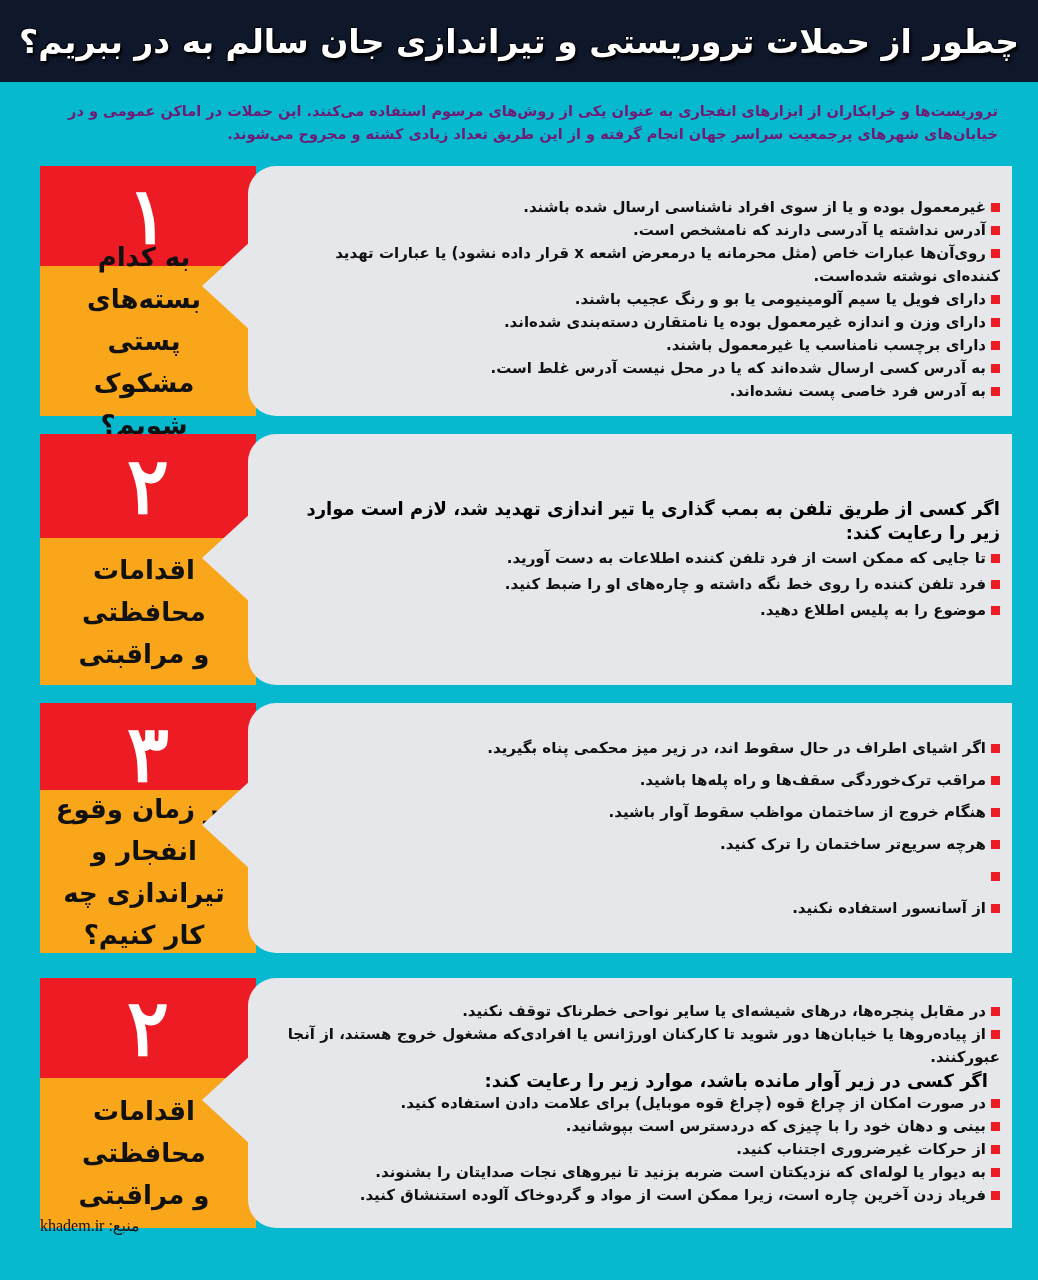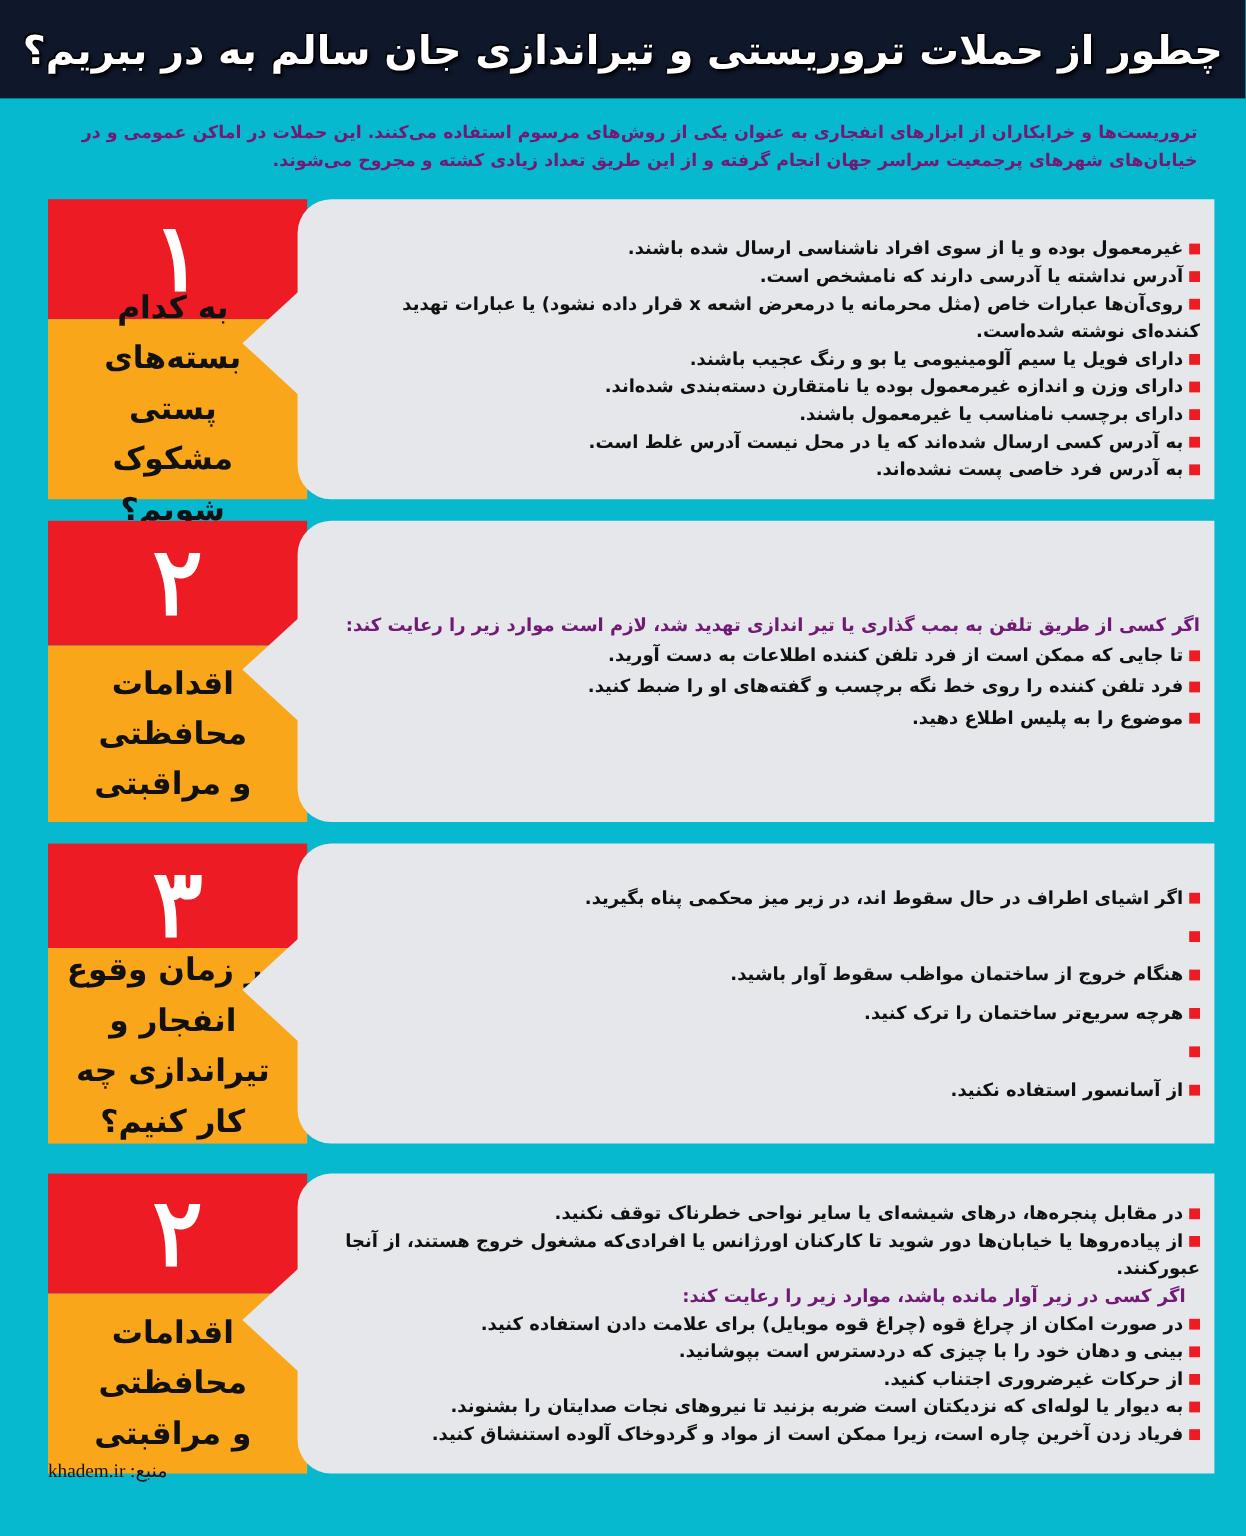--- a/index.html
+++ b/index.html
@@ -65,21 +65,21 @@
   .item {
     color: #111; font-weight: bold; font-size: 15px; line-height: 26px;
     padding-right: 0;
   }
   .item .bullet {
     display: inline-block; width: 9px; height: 9px; background: #ed1c24;
     margin-left: 5px; vertical-align: middle;
   }
   .item.tight { line-height: 23px; }
   .note {
-    color: #701a75; font-weight: bold; font-size: 15px; line-height: 24px;
+    color: #000000; font-weight: bold; font-size: 18px; line-height: 24px;
   }
   .source {
     position: absolute; left: 40px; top: 1216px;
     direction: rtl; font-size: 16px; color: #111;
     font-family: Liberation Serif, serif;
   }
 </style>
 </head>
 <body>
 
@@ -113,35 +113,35 @@
   <div class="card" style="top:434px;height:251px;">
     <div class="card-num" style="height:104px;">۲</div>
     <div class="card-label" style="top:104px;">
       <div class="card-label-text" style="width:140px;">اقدامات محافظتی و مراقبتی</div>
     </div>
     <div class="card-panel"></div>
     <div class="notch" style="top:78px;"></div>
     <div class="card-content">
       <div class="note">اگر کسی از طریق تلفن به بمب گذاری یا تیر اندازی تهدید شد، لازم است موارد زیر را رعایت کند:</div>
       <div class="item"><span class="bullet"></span><span>تا جایی که ممکن است از فرد تلفن کننده اطلاعات به دست آورید.</span></div>
-      <div class="item"><span class="bullet"></span><span>فرد تلفن کننده را روی خط نگه برچسب و گفته‌های او را ضبط کنید.</span></div>
+      <div class="item"><span class="bullet"></span><span>فرد تلفن کننده را روی خط نگه داشته و چاره‌های او را ضبط کنید.</span></div>
       <div class="item"><span class="bullet"></span><span>موضوع را به پلیس اطلاع دهید.</span></div>
     </div>
   </div>
 
   <div class="card" style="top:703px;height:250px;">
     <div class="card-num" style="height:101px;">۳</div>
     <div class="card-label" style="top:87px;">
       <div class="card-label-text" style="width:190px;">در زمان وقوع انفجار و تیراندازی چه کار کنیم؟</div>
     </div>
     <div class="card-panel"></div>
     <div class="notch" style="top:76px;"></div>
     <div class="card-content">
       <div class="item" style="line-height:32px;"><span class="bullet"></span><span>اگر اشیای اطراف در حال سقوط اند، در زیر میز محکمی پناه بگیرید.</span></div>
-      <div class="item" style="line-height:32px;"><span class="bullet"></span></div>
+      <div class="item" style="line-height:32px;"><span class="bullet"></span><span>مراقب ترک‌خوردگی سقف‌ها و راه پله‌ها باشید.</span></div>
       <div class="item" style="line-height:32px;"><span class="bullet"></span><span>هنگام خروج از ساختمان مواظب سقوط آوار باشید.</span></div>
       <div class="item" style="line-height:32px;"><span class="bullet"></span><span>هرچه سریع‌تر ساختمان را ترک کنید.</span></div>
       <div class="item" style="line-height:32px;"><span class="bullet"></span></div>
       <div class="item" style="line-height:32px;"><span class="bullet"></span><span>از آسانسور استفاده نکنید.</span></div>
     </div>
   </div>
 
   <div class="card" style="top:978px;height:250px;">
     <div class="card-num" style="height:100px;">۲</div>
     <div class="card-label" style="top:100px;">

